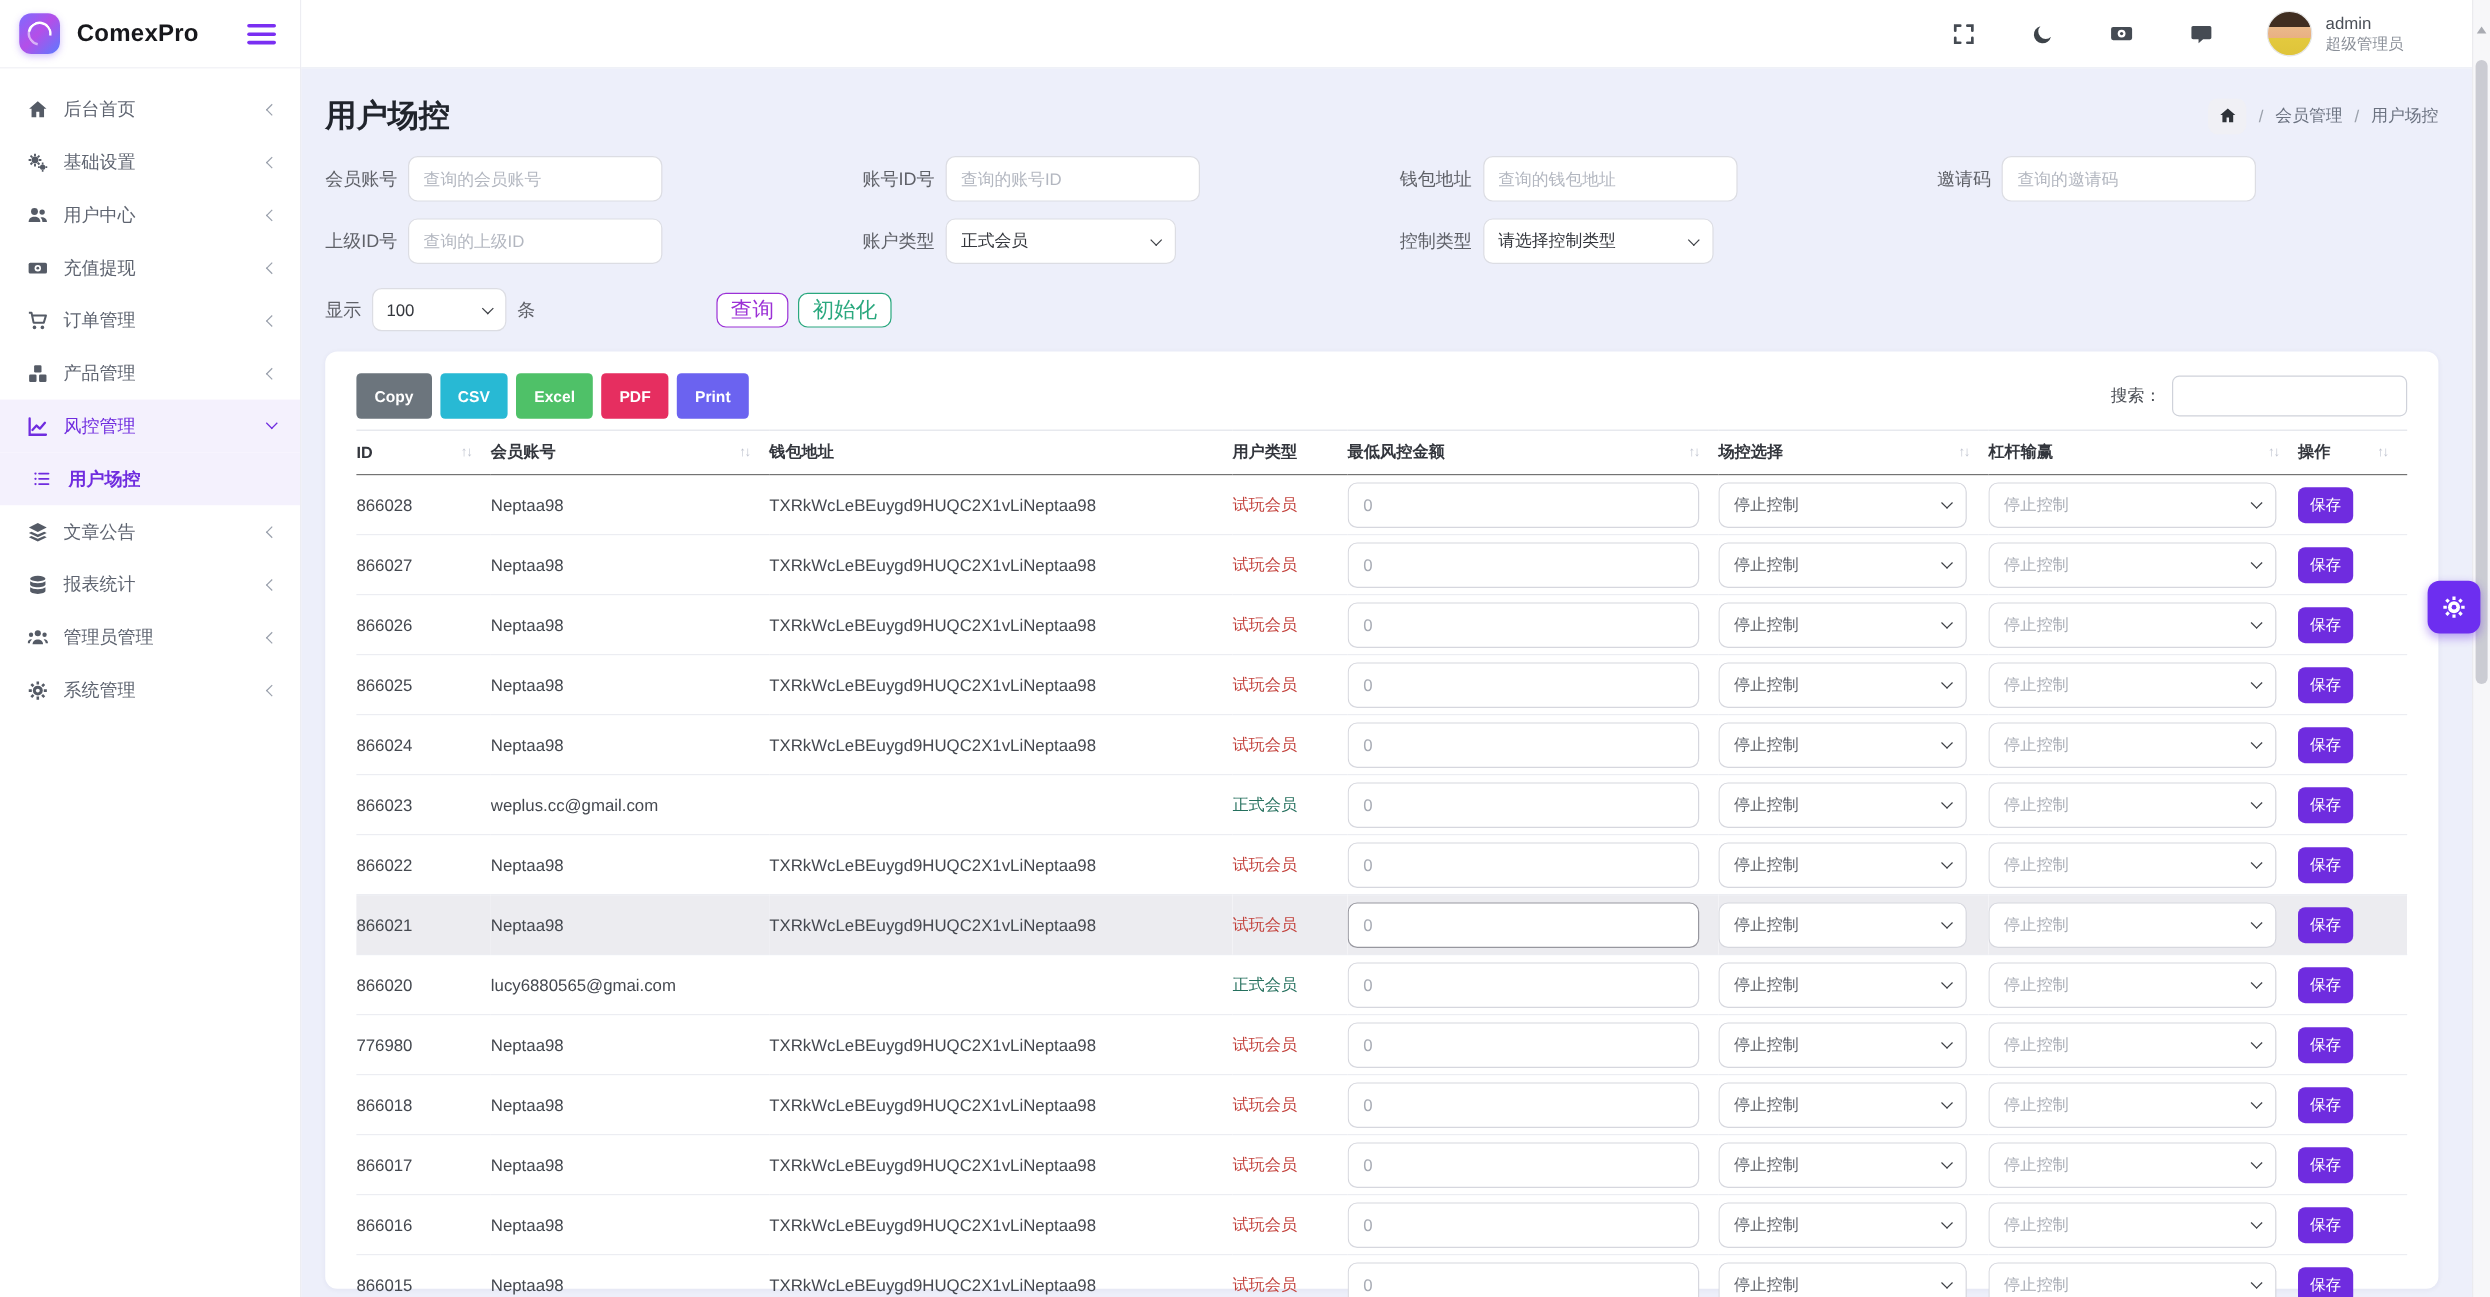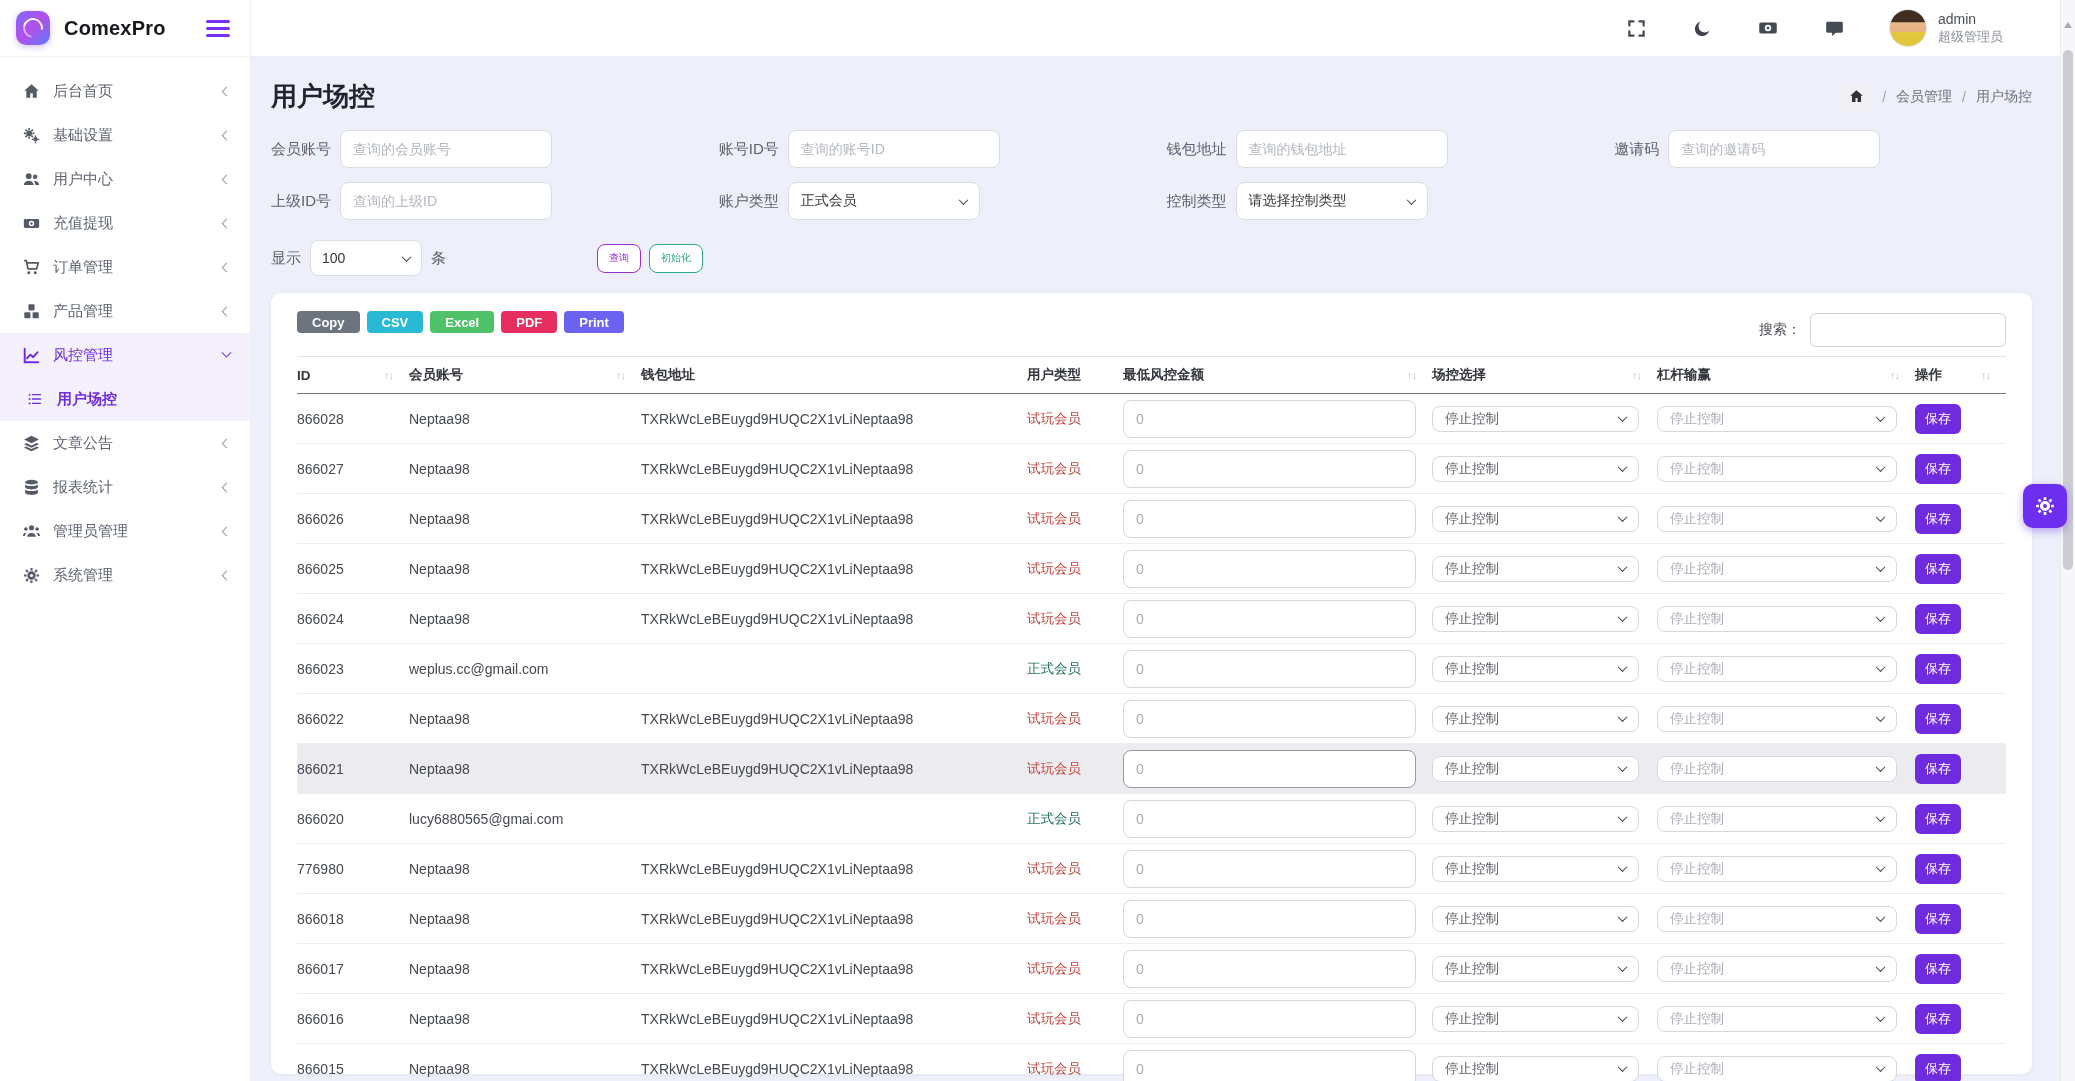--- a/index.html
+++ b/index.html
@@ -51,29 +51,29 @@
   .filter { display:flex; align-items:center; gap:9px; }
   .f-label { font-size:15px; color:#5f6168; white-space:nowrap; }
   .f-input { width:212px; height:38px; border:1px solid #dcdde3; border-radius:8px; background:#fff; padding:0 12px; font-size:14px; color:#15803d; font-family:inherit; }
   .f-input::placeholder { color:#b3b7c0; }
   .f-select { width:192px; height:38px; border:1px solid #dcdde3; border-radius:8px; background:#fff; padding:0 12px; display:flex; align-items:center; justify-content:space-between; font-size:14px; color:#34373d; cursor:pointer; }
   .sel-chev { width:7px; height:7px; border-right:1.8px solid #3c3f45; border-bottom:1.8px solid #3c3f45; transform:rotate(45deg) translate(-1px,-1px); }
 
   .display-row { margin-top:20px; display:flex; align-items:center; gap:9px; }
   .d-select { width:112px; height:36px; border:1px solid #dcdde3; border-radius:8px; background:#fff; padding:0 11px; display:flex; align-items:center; justify-content:space-between; font-size:14px; color:#34373d; cursor:pointer; }
   .btn-group { margin-left:142px; display:flex; gap:8px; }
-  .btn-outline { height:29px; padding:0 11px; border-radius:8px; background:#fff; font-size:10px; cursor:pointer; display:flex; align-items:center; font-family:inherit; }
+  .btn-outline { height:29px; padding:0 11px; border-radius:8px; background:#fff; font-size:18px; cursor:pointer; display:flex; align-items:center; font-family:inherit; }
   .btn-query { border:1px solid #9b30d6; color:#9b30d6; }
   .btn-init { border:1px solid #2aa87e; color:#2aa87e; }
 
   
   .card { margin-top:17px; background:#fff; border-radius:10px; padding:18px 26px 0 26px; height:781px; box-shadow:0 1px 4px rgba(40,40,90,.05); }
   .table-toolbar { display:flex; align-items:flex-start; justify-content:space-between; }
   .export-group { display:flex; gap:7px; }
-  .export-btn { height:22px; padding:0 15px; border:none; border-radius:4px; color:#fff; font-size:13px; font-weight:bold; cursor:pointer; font-family:inherit; }
+  .export-btn { height:38px; padding:0 15px; border:none; border-radius:4px; color:#fff; font-size:13px; font-weight:bold; cursor:pointer; font-family:inherit; }
   .export-btn.Copy { background:#6c757d; }
   .export-btn.CSV { background:#28b9d4; }
   .export-btn.Excel { background:#4fc168; }
   .export-btn.PDF { background:#e62e60; }
   .export-btn.Print { background:#6b63f0; }
   .search-wrap { display:flex; align-items:center; gap:9px; margin-top:2px; }
   .search-label { font-size:14px; color:#4a4e55; }
   .search-input { width:196px; height:34px; border:1px solid #cfd2da; border-radius:6px; background:#fff; padding:0 10px; font-size:14px; font-family:inherit; }
 
   table { width:100%; border-collapse:collapse; margin-top:9px; table-layout:fixed; }
@@ -83,21 +83,21 @@
   .th-inner { display:flex; align-items:center; justify-content:space-between; padding-right:16px; font-size:13.5px; font-weight:bold; color:#33363d; }
   .sort-icon { font-size:11px; color:#bfc3cf; letter-spacing:-1px; white-space:nowrap; }
   tbody td { border-bottom:1px solid #ecedf2; padding:5px 18px 5px 0; height:50px; font-size:14px; color:#44484f; vertical-align:middle; overflow:hidden; white-space:nowrap; }
   tbody tr.highlight { background:#ececf0; }
   tbody tr.highlight .amount-input { border-color:#97979f; }
   td .type { font-size:13.5px; }
   td .type.trial { color:#c3423c; }
   td .type.formal { color:#25705e; }
   .amount-input { width:293px; height:38px; border:1px solid #d6d7de; border-radius:8px; background:#fff; padding:0 12px; font-size:14px; font-family:inherit; }
   .amount-input::placeholder { color:#a8acb5; }
-  .row-select { height:26px; border:1px solid #d6d7de; border-radius:8px; background:#fff; padding:0 12px; display:flex; align-items:center; justify-content:space-between; font-size:13.5px; color:#5a5e66; cursor:pointer; }
+  .row-select { height:38px; border:1px solid #d6d7de; border-radius:8px; background:#fff; padding:0 12px; display:flex; align-items:center; justify-content:space-between; font-size:13.5px; color:#5a5e66; cursor:pointer; }
   .row-select.w1 { width:207px; }
   .row-select.w2 { width:240px; }
   .row-select.muted { color:#a8acb5; }
   .save-btn { background:#6f2cdf; color:#fff; border:none; border-radius:6px; font-size:13px; padding:6px 10px; cursor:pointer; font-family:inherit; }
 
   
   .fab { position:absolute; right:8px; top:484px; width:44px; height:44px; border-radius:10px; background:#6d2ef0; display:flex; align-items:center; justify-content:center; cursor:pointer; box-shadow:0 3px 8px rgba(100,40,230,.4); z-index:5; }
   .fab svg { fill:#fff; }
   .scrollbar { position:absolute; right:0; top:0; bottom:0; width:15px; background:#f7f7f9; border-left:1px solid #ebebee; z-index:4; }
   .sb-up { position:absolute; top:22px; left:3px; width:0; height:0; border-left:4.5px solid transparent; border-right:4.5px solid transparent; border-bottom:6px solid #a9abb2; }

